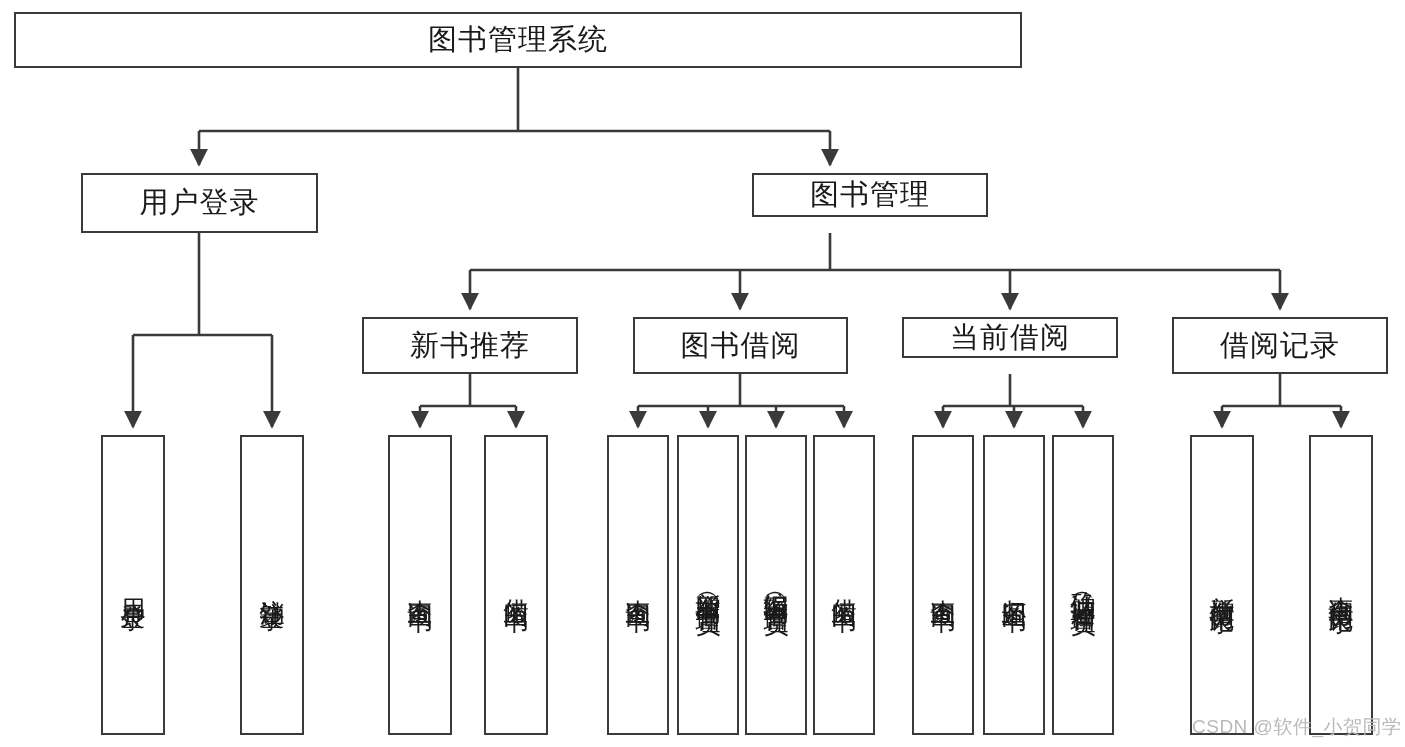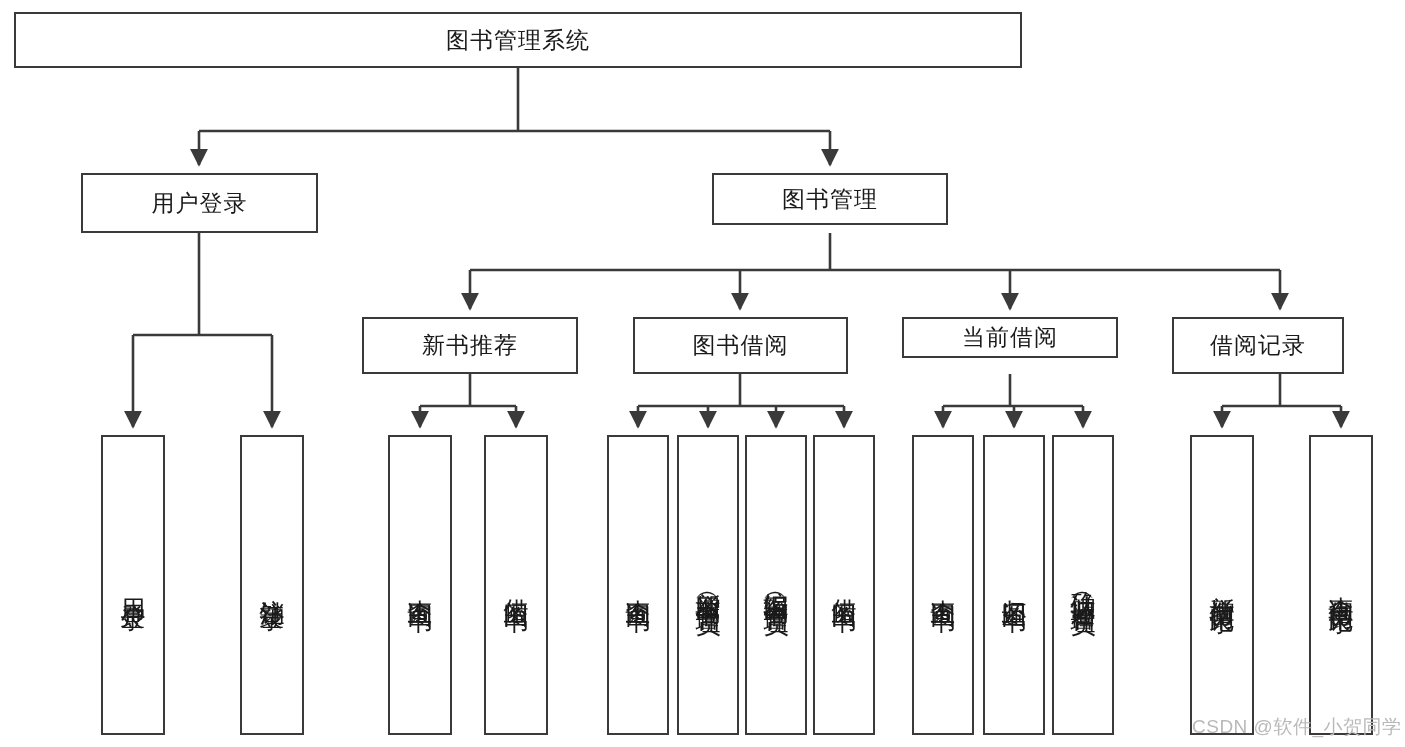--- a/index.html
+++ b/index.html
@@ -30,21 +30,21 @@
     position: absolute;
     box-sizing: border-box;
     background: #ffffff;
     border: 2.5px solid #3a3a3a;
     display: flex;
     align-items: center;
     justify-content: center;
     color: #1a1a1a;
   }
   .node.horiz {
-    font-size: 23px;
+    font-size: 29px;
     letter-spacing: 1px;
   }
   .node.vert {
     writing-mode: vertical-rl;
     text-orientation: upright;
     font-size: 25px;
     letter-spacing: 3px;
     line-height: 1;
     padding-top: 4px;
     padding-bottom: 4px;
@@ -118,34 +118,34 @@
     </g>
   </svg>
 
   <div class="node horiz" style="left: 14px; top: 12px; width: 1008px; height: 56px;">
     <span class="label">图书管理系统</span>
   </div>
 
   <div class="node horiz" style="left: 81px; top: 173px; width: 237px; height: 60px;">
     <span class="label">用户登录</span>
   </div>
-  <div class="node horiz" style="left: 712px; top: 173px; width: 236px; height: 52px;">
+  <div class="node horiz" style="left: 752px; top: 173px; width: 236px; height: 44px;">
     <span class="label">图书管理</span>
   </div>
 
   <div class="node horiz" style="left: 633px; top: 317px; width: 215px; height: 57px;">
     <span class="label">图书借阅</span>
   </div>
   <div class="node horiz" style="left: 362px; top: 317px; width: 216px; height: 57px;">
     <span class="label">新书推荐</span>
   </div>
   <div class="node horiz" style="left: 902px; top: 317px; width: 216px; height: 41px;">
     <span class="label">当前借阅</span>
   </div>
-  <div class="node horiz" style="left: 1172px; top: 317px; width: 172px; height: 57px;">
+  <div class="node horiz" style="left: 1172px; top: 317px; width: 216px; height: 57px;">
     <span class="label">借阅记录</span>
   </div>
 
   <div class="node vert" style="left: 101px; top: 435px; width: 64px; height: 300px;">
     <span class="label">用户登录</span>
   </div>
   <div class="node vert" style="left: 240px; top: 435px; width: 64px; height: 300px;">
     <span class="label">注销登录</span>
   </div>
   <div class="node vert" style="left: 388px; top: 435px; width: 64px; height: 300px;">

